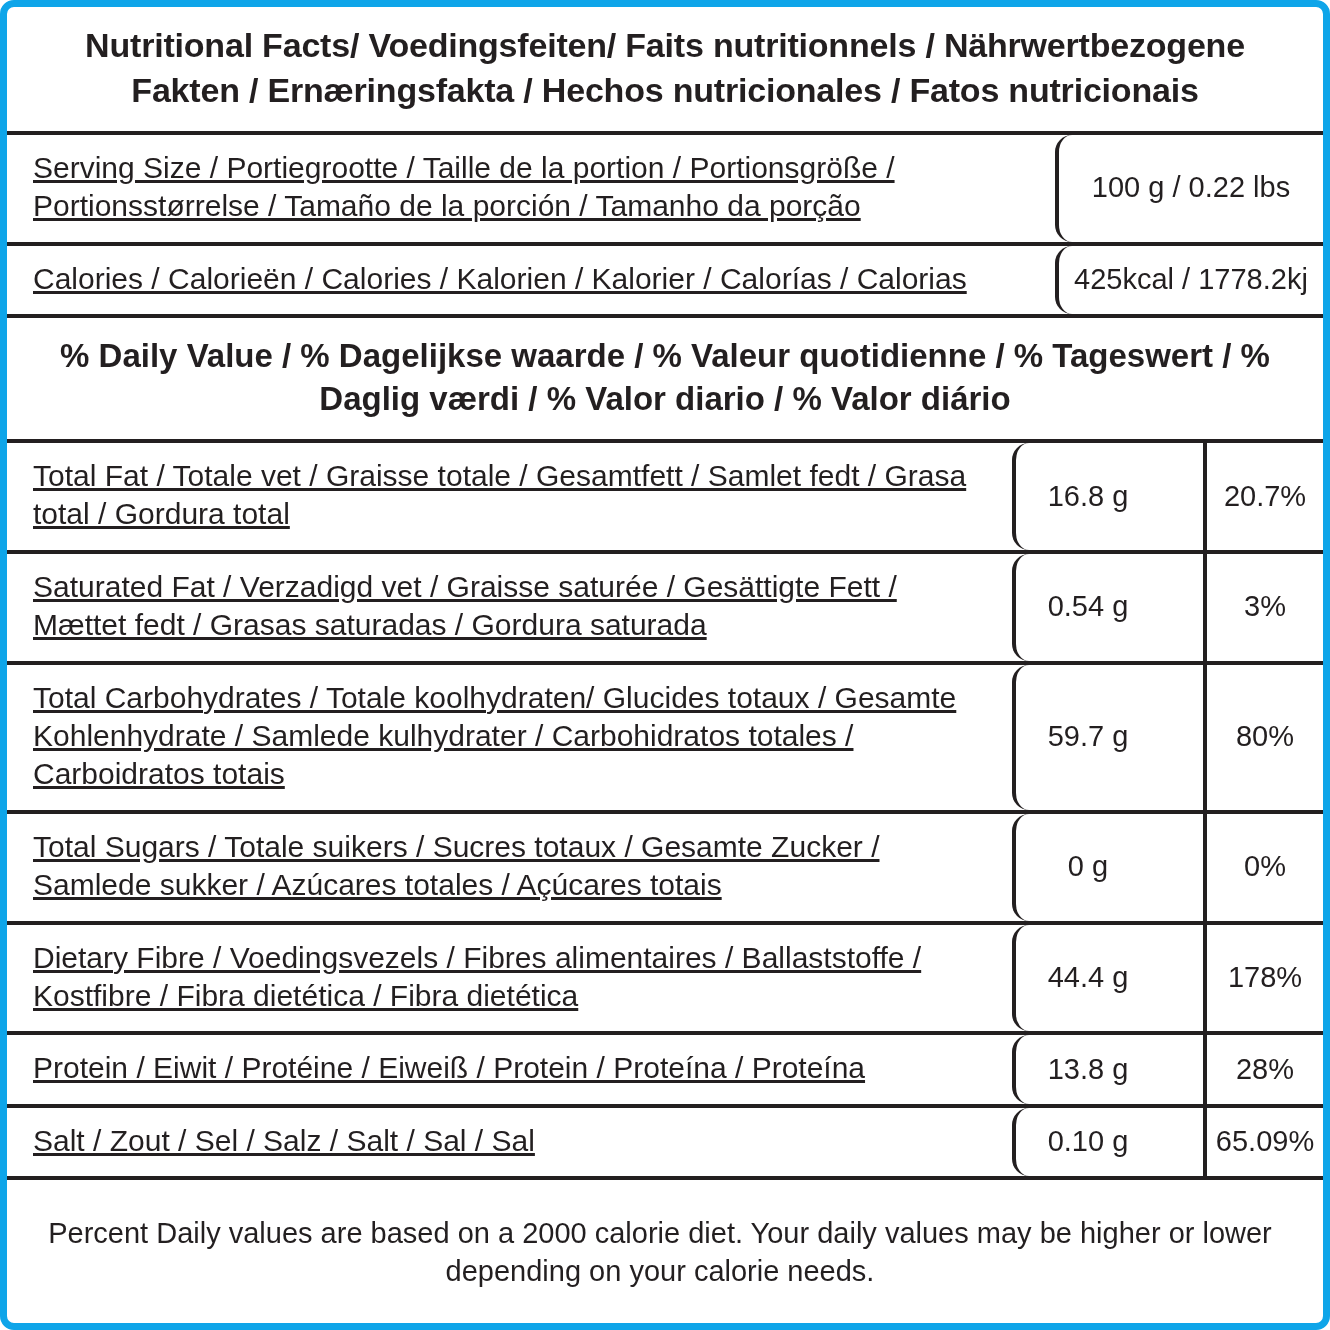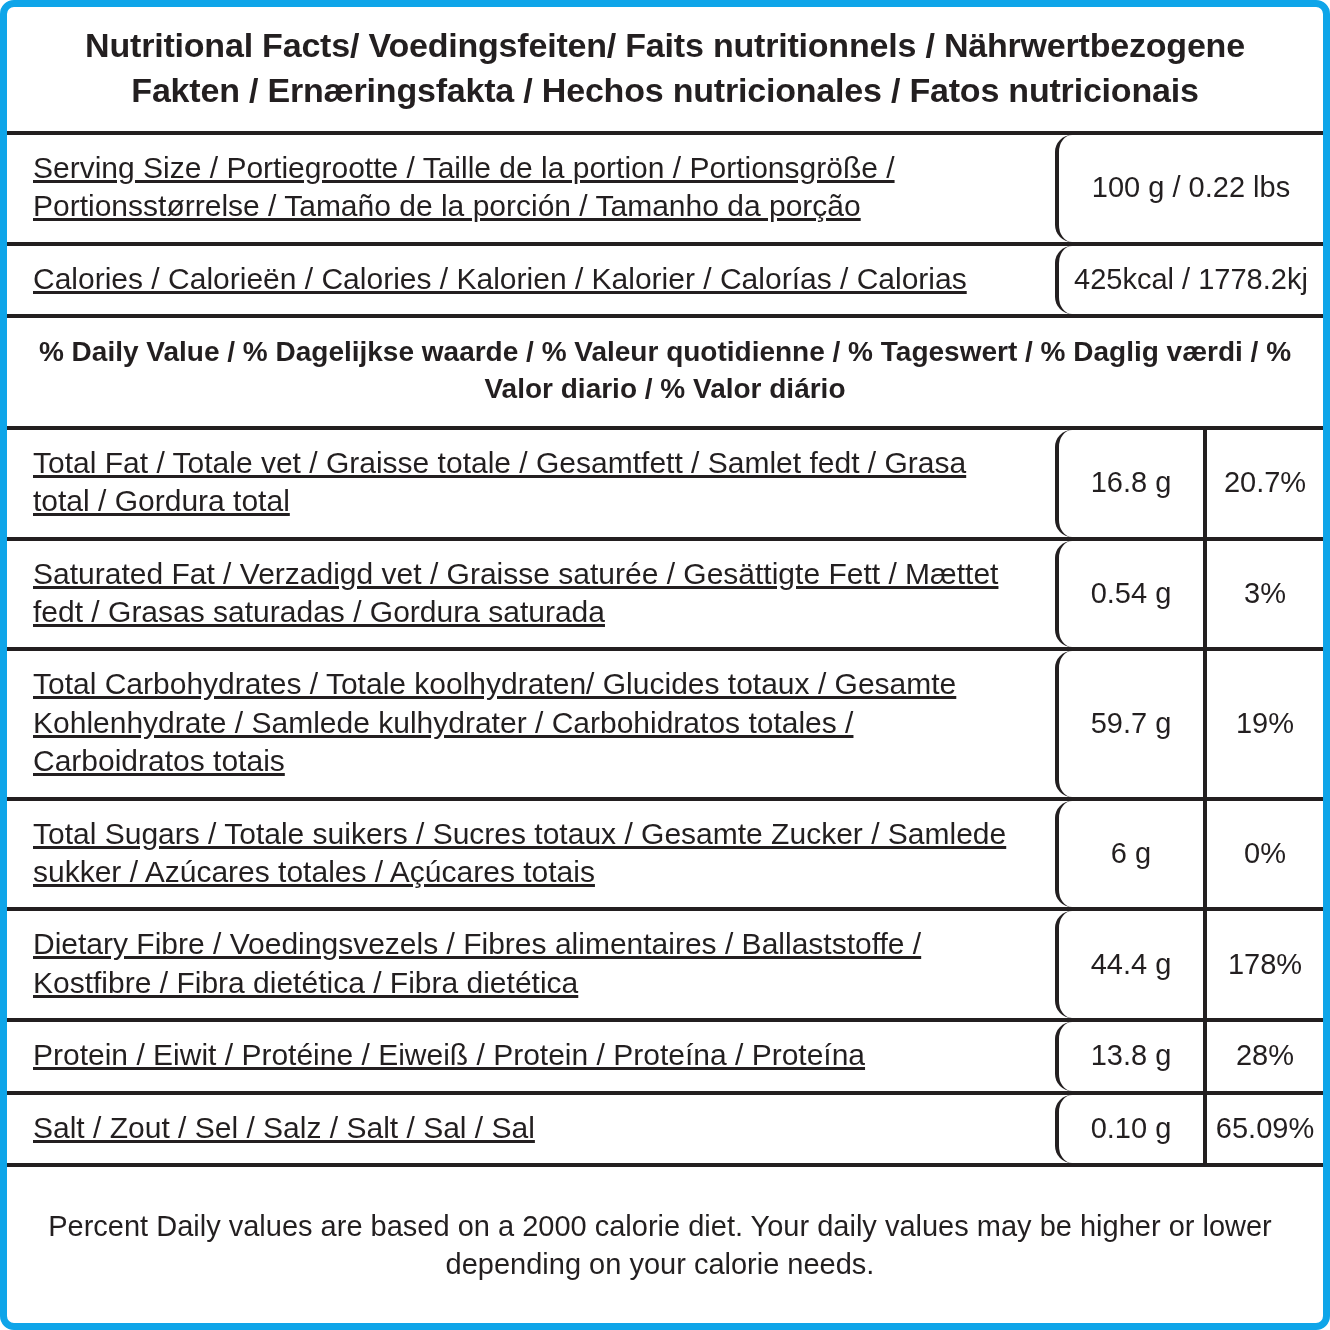--- a/index.html
+++ b/index.html
@@ -60,36 +60,37 @@
     flex: 0 0 120px;
     border-left: 4px solid #231f20;
     display: flex;
     align-items: center;
     justify-content: center;
     text-align: center;
     font-size: 29px;
     line-height: 1.3;
     padding: 10px 6px;
     box-sizing: border-box;
+    margin-left: 43px;
   }
   .cell-val.wide {
     width: 268px;
     flex: 0 0 268px;
   }
 
   .title {
     font-size: 34px;
     font-weight: bold;
     line-height: 1.32;
     text-align: center;
     padding: 16px 24px 18px 24px;
     letter-spacing: -0.2px;
   }
   .dv-head {
-    font-size: 28px;
+    font-size: 33px;
     font-weight: bold;
     line-height: 1.32;
     text-align: center;
     padding: 16px 30px 18px 30px;
   }
   .footnote {
     font-size: 29px;
     line-height: 1.3;
     text-align: center;
     padding: 18px 30px 16px 20px;
@@ -130,26 +131,26 @@
 
   <div class="row">
     <div class="cell-label">Saturated Fat / Verzadigd vet / Graisse saturée / Gesättigte Fett / Mættet fedt / Grasas saturadas / Gordura saturada</div>
     <div class="cell-val">0.54 g</div>
     <div class="cell-pct">3%</div>
   </div>
 
   <div class="row">
     <div class="cell-label">Total Carbohydrates / Totale koolhydraten/ Glucides totaux / Gesamte Kohlenhydrate / Samlede kulhydrater / Carbohidratos totales / Carboidratos totais</div>
     <div class="cell-val">59.7 g</div>
-    <div class="cell-pct">19%</div>
+    <div class="cell-pct">80%</div>
   </div>
 
   <div class="row">
     <div class="cell-label">Total Sugars / Totale suikers / Sucres totaux / Gesamte Zucker / Samlede sukker / Azúcares totales / Açúcares totais</div>
-    <div class="cell-val">6 g</div>
+    <div class="cell-val">0 g</div>
     <div class="cell-pct">0%</div>
   </div>
 
   <div class="row">
     <div class="cell-label">Dietary Fibre / Voedingsvezels / Fibres alimentaires / Ballaststoffe / Kostfibre / Fibra dietética / Fibra dietética</div>
     <div class="cell-val">44.4 g</div>
     <div class="cell-pct">178%</div>
   </div>
 
   <div class="row">

